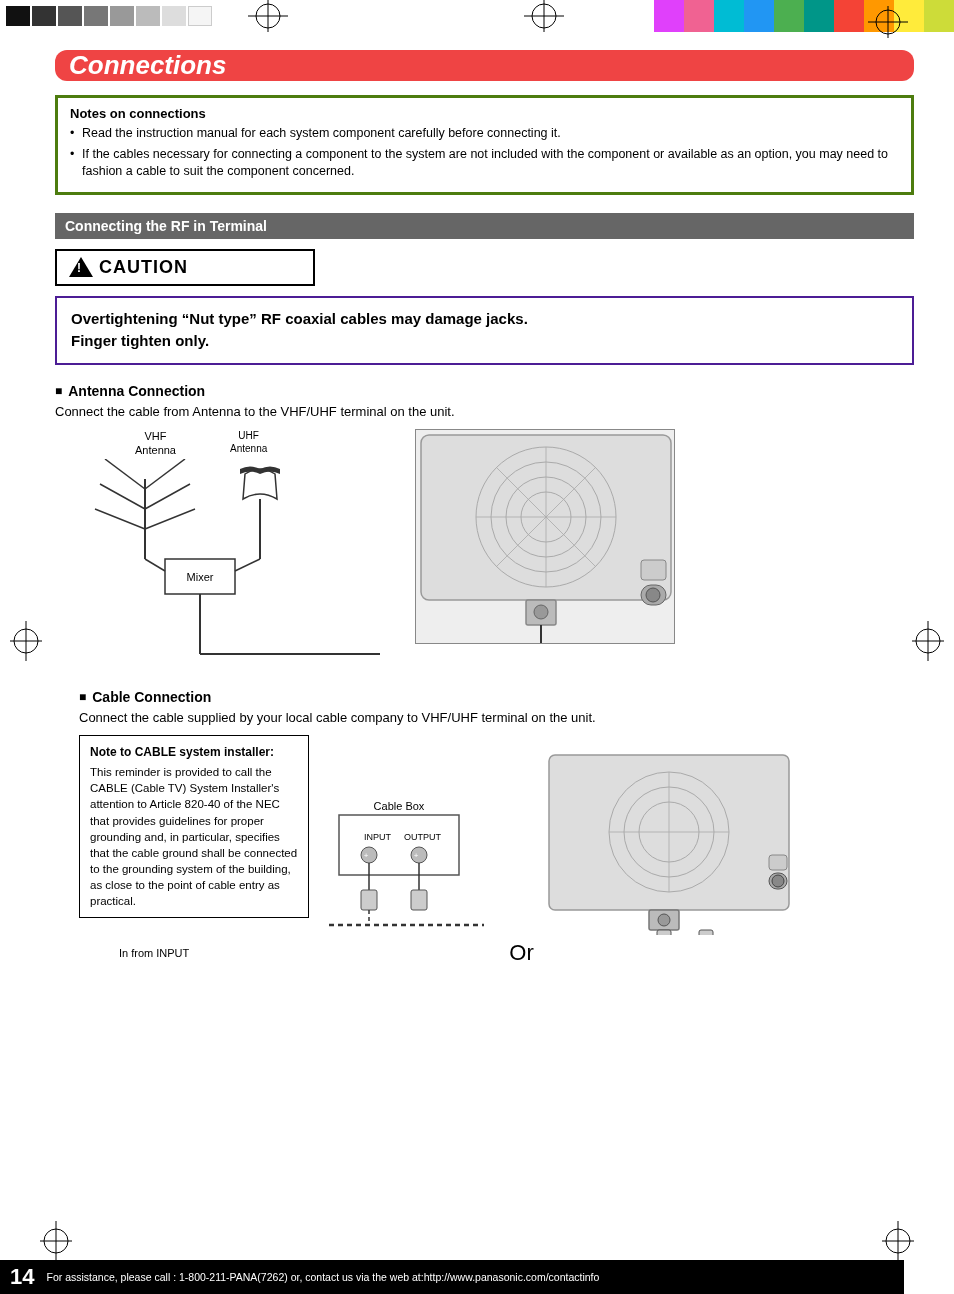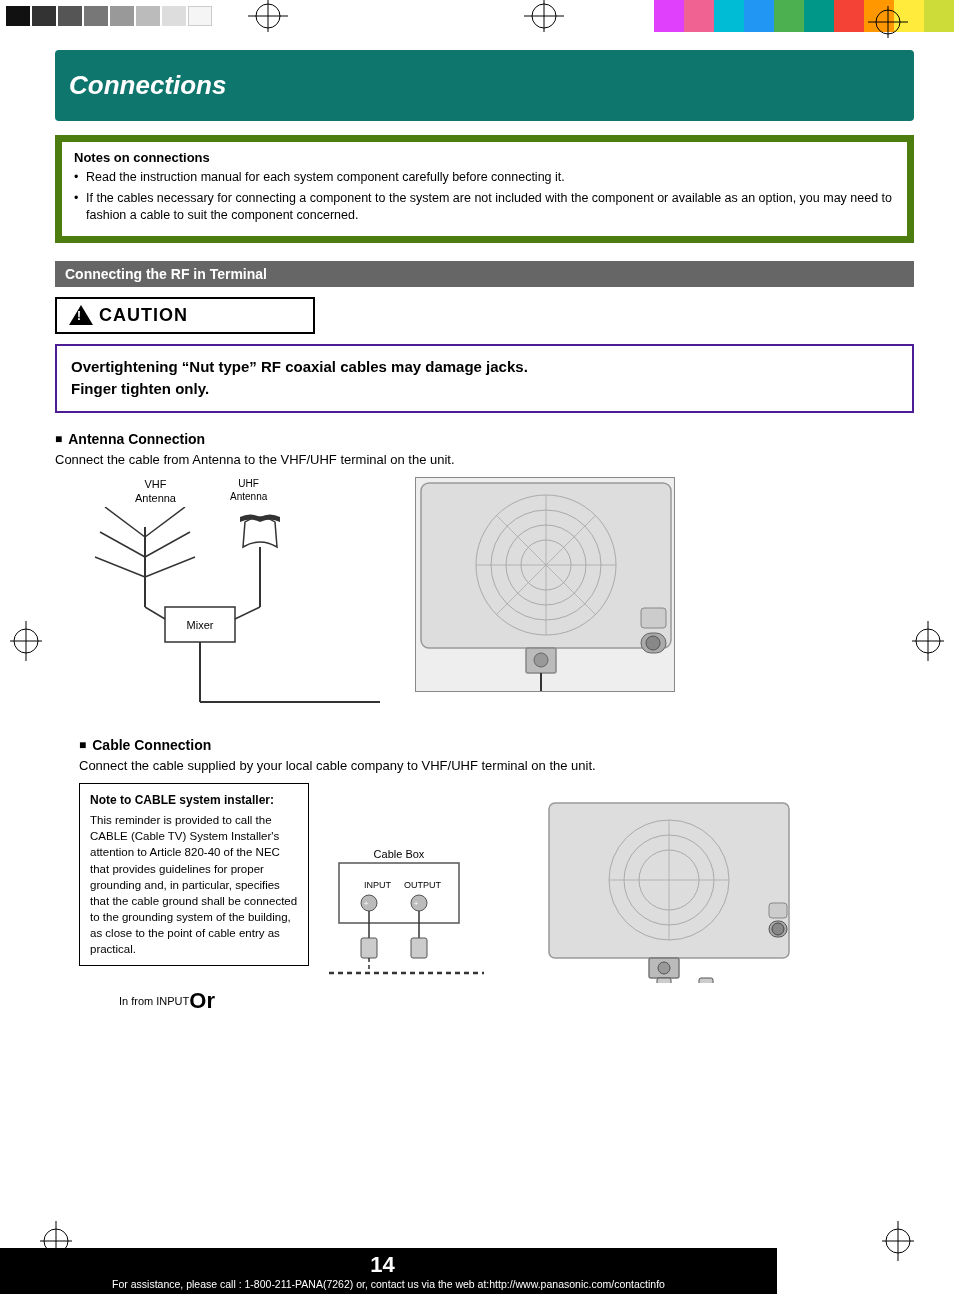--- a/index.html
+++ b/index.html
@@ -14,35 +14,35 @@
     }
 
     
     .main-content {
       padding: 10px 40px 10px 55px;
       margin-top: 8px;
     }
 
     
     .page-title-box {
-      background: #0f766e;
-      padding: 20px 14px;
+      background: #ef4444;
+      padding: 0 14px;
       margin-bottom: 14px;
-      border-radius: 4px;
+      border-radius: 12px;
     }
     .page-title-box h1 {
       color: #fff;
       font-size: 26px;
       font-weight: bold;
       font-style: italic;
     }
 
     
     .notes-box {
-      border: 7px solid #4d7c0f;
+      border: 3px solid #4d7c0f;
       padding: 8px 12px;
       margin-bottom: 18px;
       font-size: 12.5px;
     }
     .notes-box .notes-title {
       font-weight: bold;
       margin-bottom: 4px;
       font-size: 13px;
     }
     .notes-box ul {
@@ -412,21 +412,21 @@
           <rect x="328" y="195" width="14" height="18" rx="2" fill="#ccc" stroke="#555" stroke-width="1"></rect>
           <rect x="370" y="195" width="14" height="18" rx="2" fill="#ccc" stroke="#555" stroke-width="1"></rect>
 
           <line x1="384" y1="204" x2="480" y2="204" stroke="#333" stroke-width="2.5" stroke-dasharray="5,4"></line>
         </svg>
       </div>
     </div>
 
     <div style="display:flex;align-items:center;margin-top:5px;padding-left:0;">
       <span style="font-size:11px;margin-left:40px;">In from INPUT</span>
-      <span style="font-size:22px;font-weight:bold;">Or</span>
+      <span style="font-size:22px;font-weight:normal;margin-left:320px;">Or</span>
     </div>
   </div>
 
 </div>
 
 <div style="position:absolute;left:10px;top:48%;">
   <svg width="32" height="40" viewBox="0 0 32 40">
     <line x1="16" y1="0" x2="16" y2="40" stroke="#000" stroke-width="1"></line>
     <line x1="0" y1="20" x2="32" y2="20" stroke="#000" stroke-width="1"></line>
     <circle cx="16" cy="20" r="12" fill="none" stroke="#000" stroke-width="1"></circle>
@@ -434,21 +434,21 @@
 </div>
 
 <div style="position:absolute;right:10px;top:48%;">
   <svg width="32" height="40" viewBox="0 0 32 40">
     <line x1="16" y1="0" x2="16" y2="40" stroke="#000" stroke-width="1"></line>
     <line x1="0" y1="20" x2="32" y2="20" stroke="#000" stroke-width="1"></line>
     <circle cx="16" cy="20" r="12" fill="none" stroke="#000" stroke-width="1"></circle>
   </svg>
 </div>
 
-<div class="bottom-bar" style="position:fixed;bottom:0;width:777px;flex-direction:column;">
+<div class="bottom-bar" style="position:fixed;bottom:0;width:904px;">
   <span class="page-number">14</span>
   <span class="footer-text">For assistance, please call : 1-800-211-PANA(7262) or, contact us via the web at:http://www.panasonic.com/contactinfo</span>
 </div>
 
 <div style="position:absolute;bottom:30px;left:40px;">
   <svg width="32" height="40" viewBox="0 0 32 40">
     <line x1="16" y1="0" x2="16" y2="40" stroke="#000" stroke-width="1"></line>
     <line x1="0" y1="20" x2="32" y2="20" stroke="#000" stroke-width="1"></line>
     <circle cx="16" cy="20" r="12" fill="none" stroke="#000" stroke-width="1"></circle>
   </svg>

